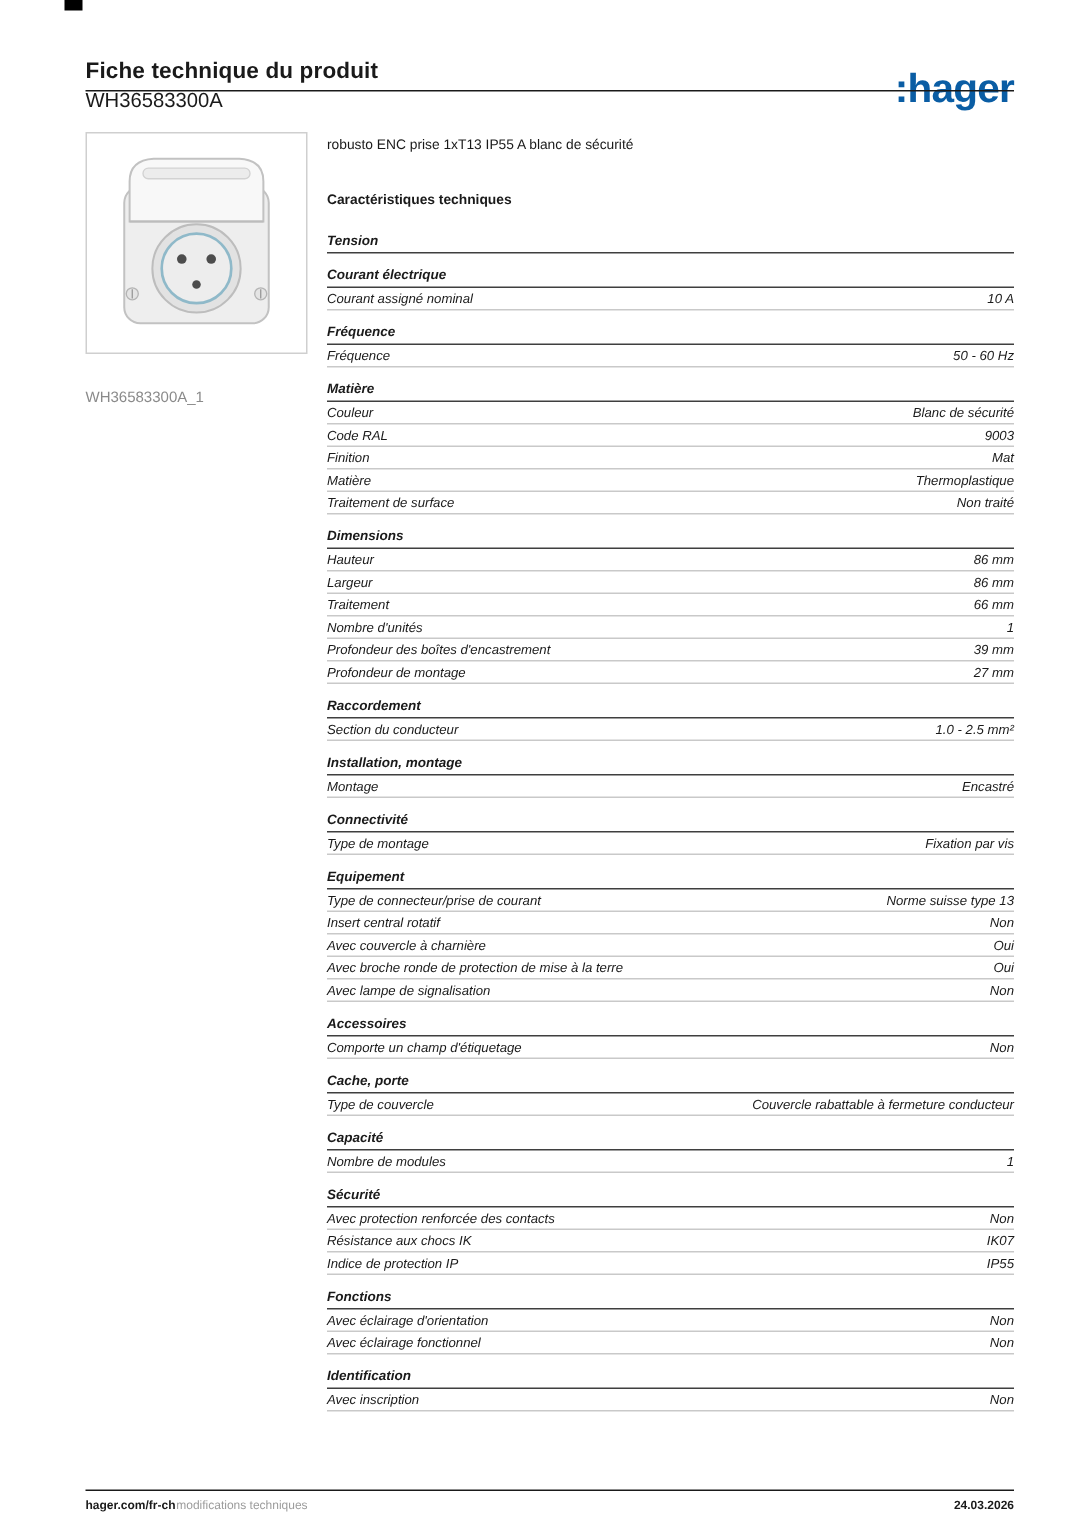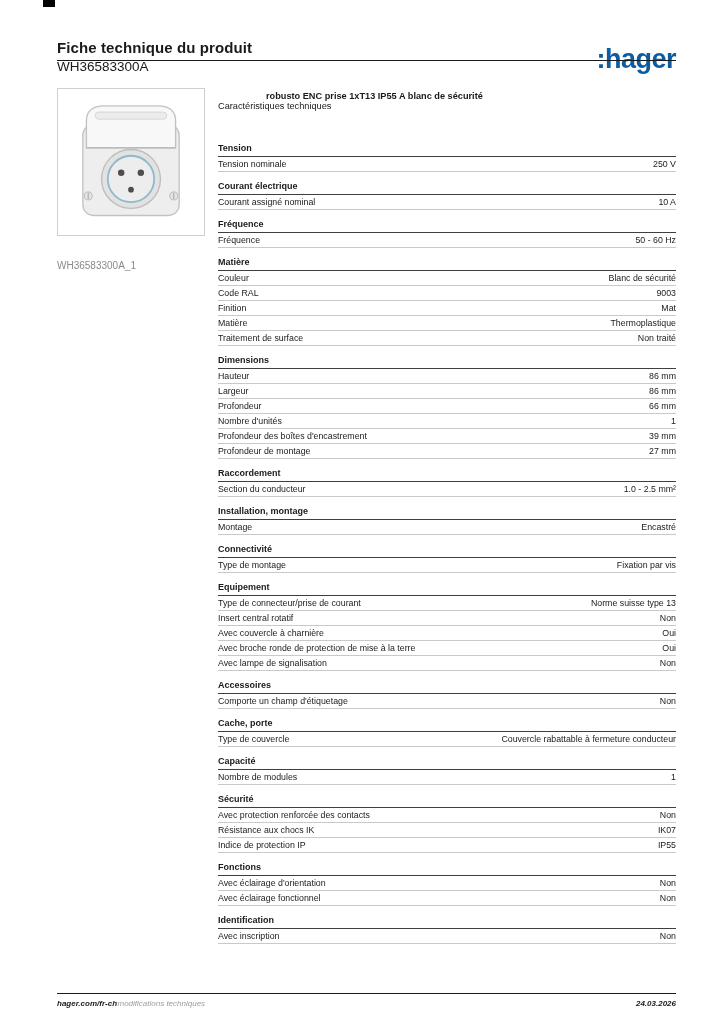--- a/index.html
+++ b/index.html
@@ -23,23 +23,23 @@
   
   .main { position:absolute; left:57px; right:48px; top:88px; display:flex; }
   .image-col { width:148px; flex:0 0 148px; }
   .image-box {
     width:148px; height:148px; border:1px solid #cfcfcf; background:#fff;
     display:flex; align-items:center; justify-content:center;
   }
   .image-caption { margin-top:24px; font-size:10px; color:#8a8a8a; }
 
   .specs-col { flex:1; margin-left:13px; }
-  .product-name { font-size:9.2px; font-weight:bold; margin-top:3px;margin-left:48px; }
-  .specs-heading { font-size:9.2px; font-weight:normal; }
-  .sections { margin-top:32px; }
+  .product-name { font-size:9.2px; font-weight:normal; margin-top:3px; }
+  .specs-heading { font-size:9.2px; font-weight:bold; margin-top:27px; }
+  .sections { margin-top:17px;font-style:italic; }
 
   .spec-section { margin-top:9px; }
   .spec-section:first-child { margin-top:0; }
   .section-title {
     font-size:9px; font-weight:bold; line-height:11px; padding-bottom:2px;
     border-bottom:1px solid #3f3f3f;
   }
   .spec-row {
     display:flex; justify-content:space-between; align-items:baseline;
     font-size:8.8px; line-height:10px; padding:2px 0;
@@ -47,21 +47,20 @@
   }
   .spec-label { text-align:left; white-space:nowrap; }
   .spec-value { text-align:right; margin-left:10px; white-space:nowrap; }
 
   
   .footer-rule { position:absolute; left:57px; right:48px; top:993px; height:0; border-top:1.5px solid #1a1a1a; }
   .page-footer {
     position:absolute; left:57px; right:48px; top:999px;
     display:flex; justify-content:space-between; align-items:baseline;
     font-size:8px;
-    font-style:italic;
   }
   .footer-left { font-weight:bold; color:#1a1a1a; text-decoration:none; }
   .footer-center { color:#9c9c9c; position:absolute; left:0; right:0; text-align:left; }
   .footer-right { font-weight:bold; }
   .page-footer { position-anchor:none; }
   .page-footer .footer-left, .page-footer .footer-right { position:relative; z-index:1; background:#fff; }
 </style>
 </head>
 <body>
 
@@ -106,24 +105,20 @@
     </div>
     <div class="image-caption">WH36583300A_1</div>
   </aside>
 
   <section class="specs-col">
     <div class="product-name">robusto ENC prise 1xT13 IP55 A blanc de sécurité</div>
     <div class="specs-heading">Caractéristiques techniques</div>
     <div class="sections" id="sections">
         <div class="spec-section">
           <div class="section-title">Tension</div>
-          <div class="spec-row">
-            <span class="spec-label">Tension nominale</span>
-            <span class="spec-value">250 V</span>
-          </div>
         </div>
         <div class="spec-section">
           <div class="section-title">Courant électrique</div>
           <div class="spec-row">
             <span class="spec-label">Courant assigné nominal</span>
             <span class="spec-value">10 A</span>
           </div>
         </div>
         <div class="spec-section">
           <div class="section-title">Fréquence</div>
@@ -159,21 +154,21 @@
           <div class="section-title">Dimensions</div>
           <div class="spec-row">
             <span class="spec-label">Hauteur</span>
             <span class="spec-value">86 mm</span>
           </div>
           <div class="spec-row">
             <span class="spec-label">Largeur</span>
             <span class="spec-value">86 mm</span>
           </div>
           <div class="spec-row">
-            <span class="spec-label">Profondeur</span>
+            <span class="spec-label">Traitement</span>
             <span class="spec-value">66 mm</span>
           </div>
           <div class="spec-row">
             <span class="spec-label">Nombre d'unités</span>
             <span class="spec-value">1</span>
           </div>
           <div class="spec-row">
             <span class="spec-label">Profondeur des boîtes d'encastrement</span>
             <span class="spec-value">39 mm</span>
           </div>

